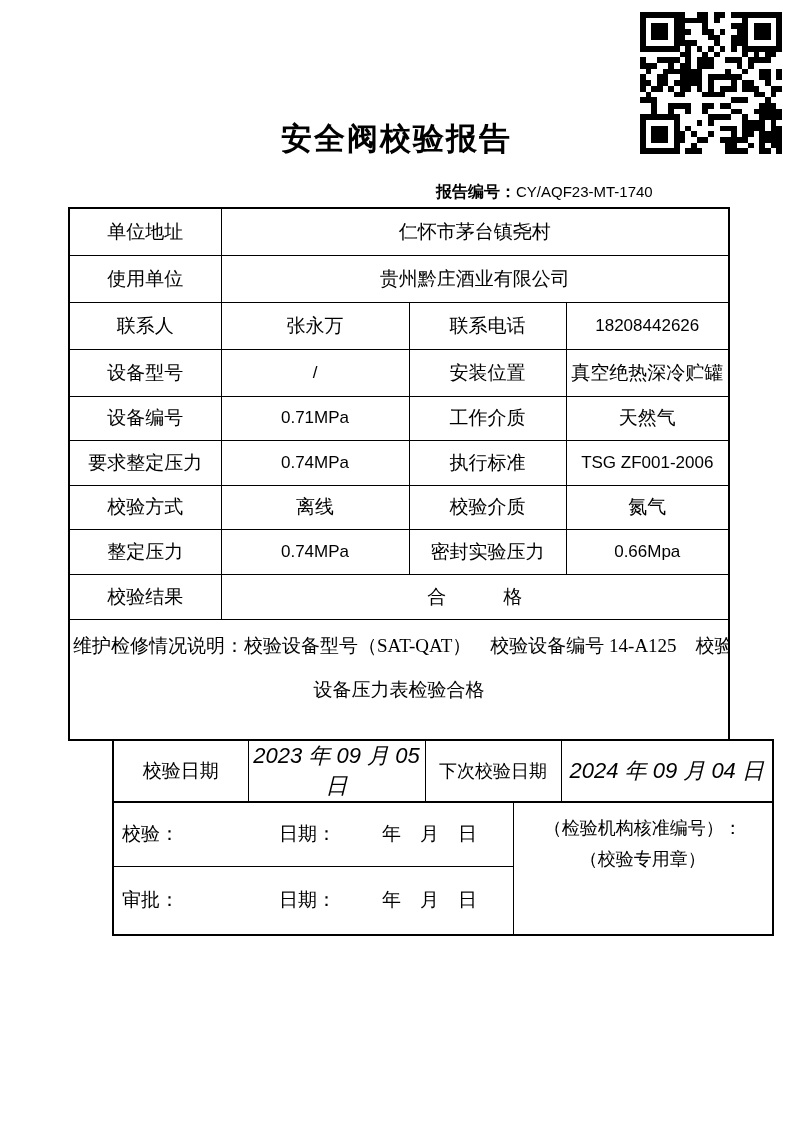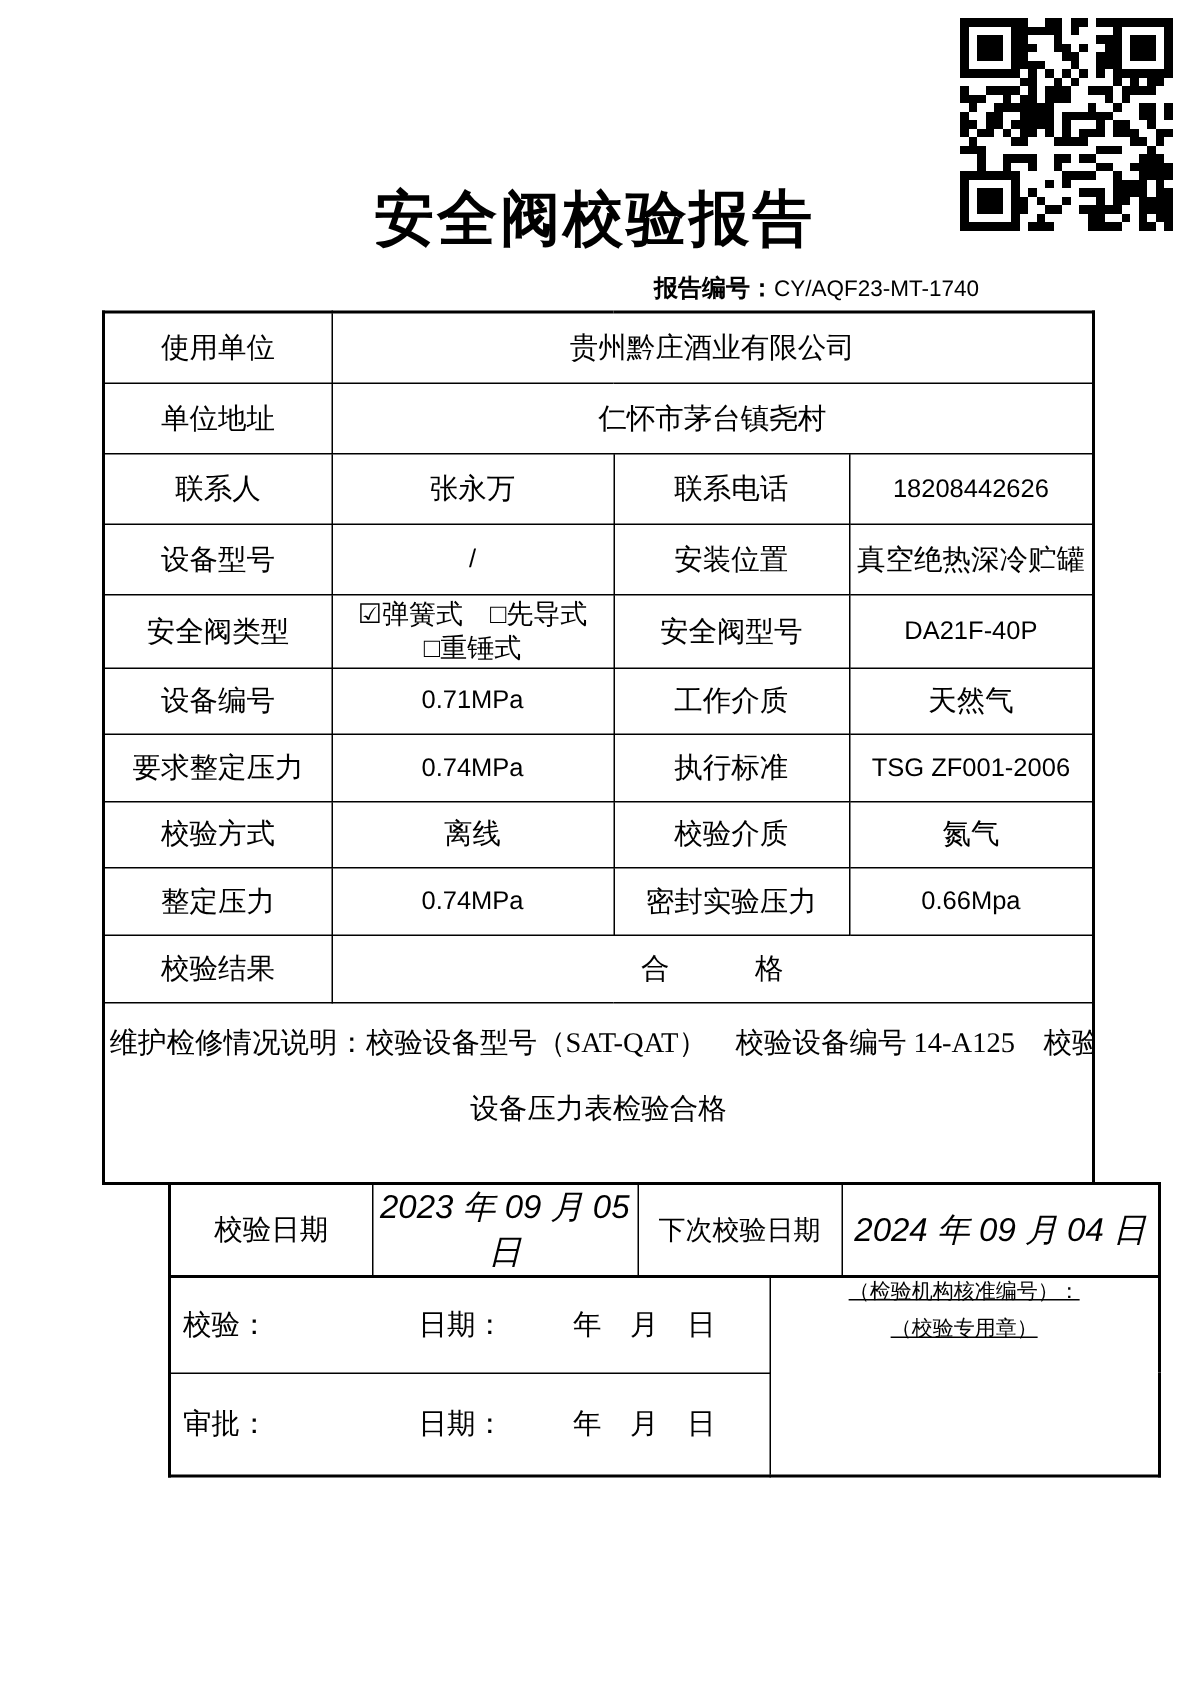--- a/index.html
+++ b/index.html
@@ -9,21 +9,21 @@
     font-family:"Liberation Serif","DejaVu Serif",serif;
     color:#000;
   }
   .page { position:absolute; inset:0; background:#fff; overflow:hidden; }
 
   .qr { position:absolute; left:640px; top:12px; width:142px; height:142px; }
   .qr svg { display:block; width:100%; height:100%; }
 
   .title {
     position:absolute; top:118px; left:0; width:100%;
-    text-align:center; font-size:40px; font-weight:bold; letter-spacing:2px;
+    text-align:center; font-size:31px; font-weight:bold; letter-spacing:2px;
   }
   .report-no {
     position:absolute; top:182px; left:436px; font-size:16px; white-space:nowrap;
   }
   .report-no .lbl { font-weight:600; }
   .report-no .num {
     font-family:"Liberation Sans","DejaVu Sans",sans-serif;
     font-size:15px; font-weight:400;
   }
 
@@ -47,21 +47,21 @@
   td.maint { vertical-align:top; text-align:left; padding:13px 3px 0 3px; }
   .maint .m1 { font-size:19px; white-space:nowrap; }
   .maint .m2 { text-align:center; margin-top:18px; font-size:19px; }
 
   .date-val { font-family:"Liberation Sans","DejaVu Sans",sans-serif; font-size:22px;font-style:italic; }
 
   td.sig { text-align:left; padding-left:8px; white-space:nowrap; }
   .sig .sig-date { margin-left:100px; }
   .sig .sig-ymd { margin-left:46px; }
 
-  td.stamp { vertical-align:top; text-align:center; font-size:14px;text-decoration:underline; }
+  td.stamp { vertical-align:top; text-align:center; padding-top:13px; font-size:18px; }
   .stamp .st2 { margin-top:7px; }
 </style>
 </head>
 <body>
 
 <div class="page">
 
   <div class="qr">
       <svg xmlns="http://www.w3.org/2000/svg" viewBox="0 0 25 25" shape-rendering="crispEdges">
         <rect x="0" y="0" width="1" height="1"></rect>
@@ -414,47 +414,38 @@
 
     <table class="tA">
       <colgroup>
           <col style="width:152px">
           <col style="width:188px">
           <col style="width:157px">
           <col style="width:163px">
         </colgroup>
       <tbody>
           <tr class="r47">
+        <td>单位地址</td>
+        <td colspan="3">仁怀市茅台镇尧村</td>
+      </tr>
+      <tr class="r47">
         <td>使用单位</td>
         <td colspan="3">贵州黔庄酒业有限公司</td>
-      </tr>
-      <tr class="r47">
-        <td>单位地址</td>
-        <td colspan="3">仁怀市茅台镇尧村</td>
       </tr>
       <tr class="r47">
         <td>联系人</td>
         <td>张永万</td>
         <td>联系电话</td>
         <td class="latin-val">18208442626</td>
       </tr>
       <tr class="r47">
         <td>设备型号</td>
         <td class="latin-val">/</td>
         <td>安装位置</td>
         <td>真空绝热深冷贮罐</td>
-      </tr>
-      <tr class="r49">
-        <td>安全阀类型</td>
-        <td class="vt">
-          <div class="vt1">☑弹簧式　□先导式</div>
-          <div class="vt2">□重锤式</div>
-        </td>
-        <td>安全阀型号</td>
-        <td class="latin-val">DA21F-40P</td>
       </tr>
       <tr class="r44">
         <td>设备编号</td>
         <td class="latin-val">0.71MPa</td>
         <td>工作介质</td>
         <td>天然气</td>
       </tr>
       <tr class="r45">
         <td>要求整定压力</td>
         <td class="latin-val">0.74MPa</td>

